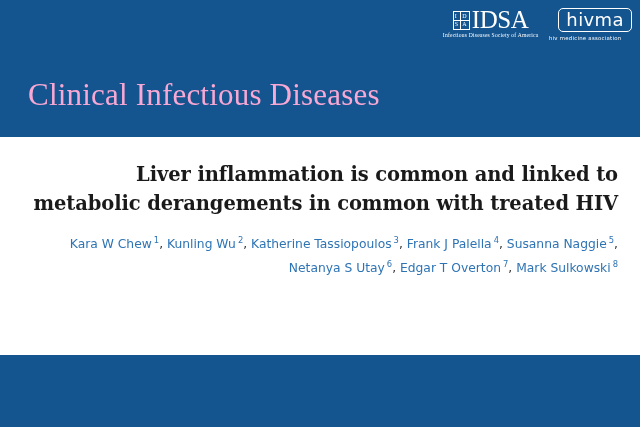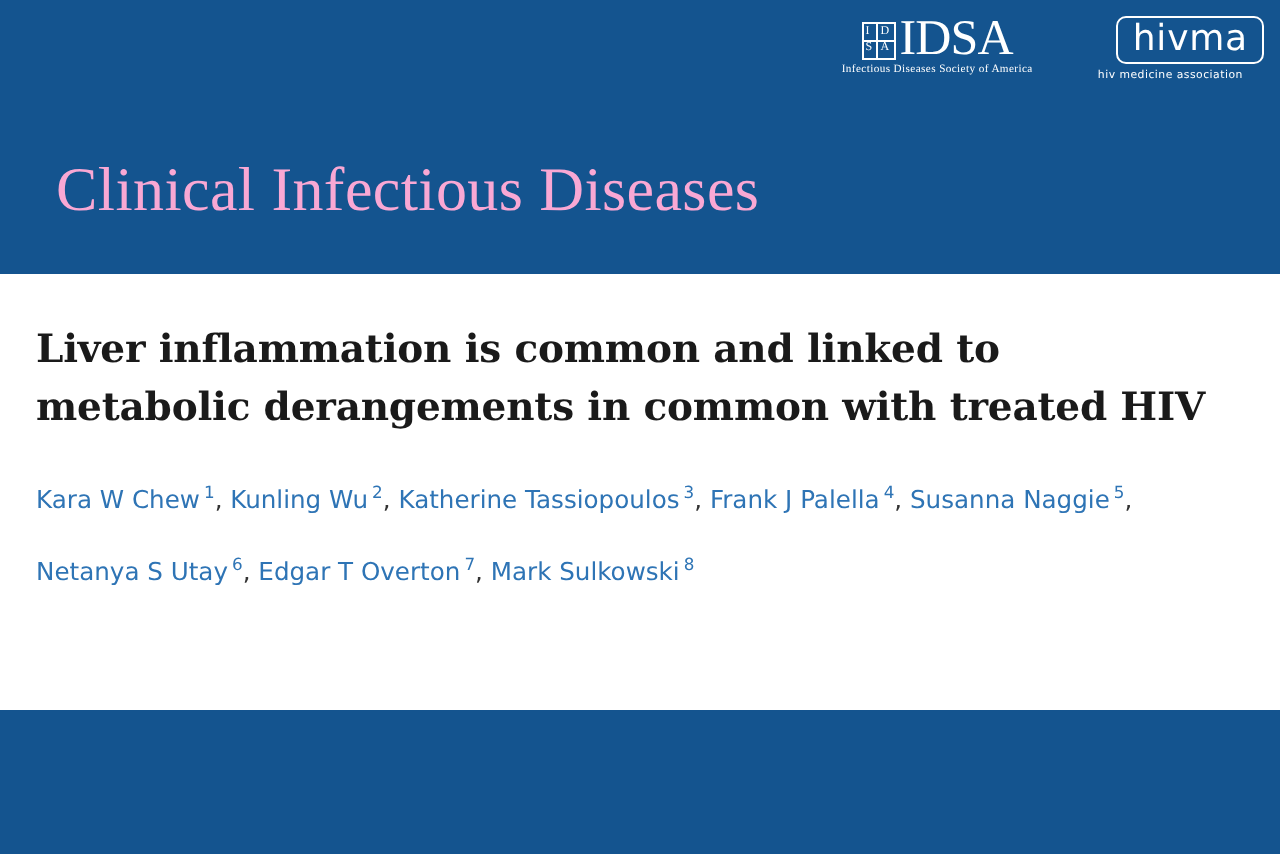--- a/index.html
+++ b/index.html
@@ -28,21 +28,20 @@
     width: 640px;
     height: 137px;
     background: #14548f;
   }
   .society-logos {
     position: absolute;
     right: 8px;
     top: 8px;
     display: flex;
     align-items: center;
-    gap: 22px;
   }
 
   
   .idsa-logo {
     display: flex;
     flex-direction: column;
     align-items: center;
     line-height: 1;
   }
   .idsa-top {
@@ -132,37 +131,38 @@
     line-height: 45px;
     white-space: nowrap;
   }
 
   
   .article {
     position: absolute;
     left: 0;
     top: 137px;
     width: 636px;
+    text-align: right;
   }
   .article-title {
     margin: 0;
     padding: 23px 18px 0 18px;
     color: #1a1a1a;
     font-family: "DejaVu Serif", "Liberation Serif", serif;
     font-size: 19.5px;
     font-weight: 700;
     line-height: 29px;
     letter-spacing: -0.1px;
   }
   .authors {
     padding: 12px 18px 0 18px;
     color: #2e74b5;
     font-family: "DejaVu Sans", "Liberation Sans", sans-serif;
     font-size: 12.3px;
-    line-height: 32px;
+    line-height: 20px;
   }
   .author-name {
     color: #2e74b5;
     cursor: pointer;
   }
   .aff-sup {
     font-size: 8.4px;
     vertical-align: super;
     color: #2e74b5;
     padding-left: 2px;

